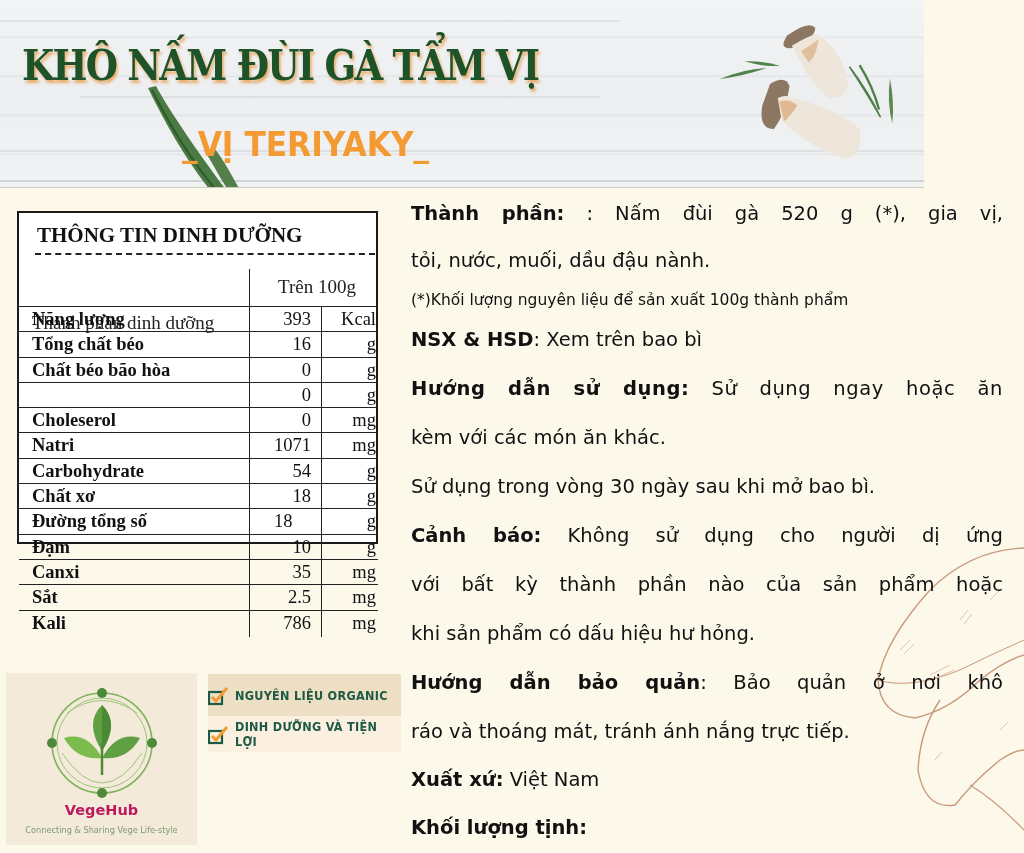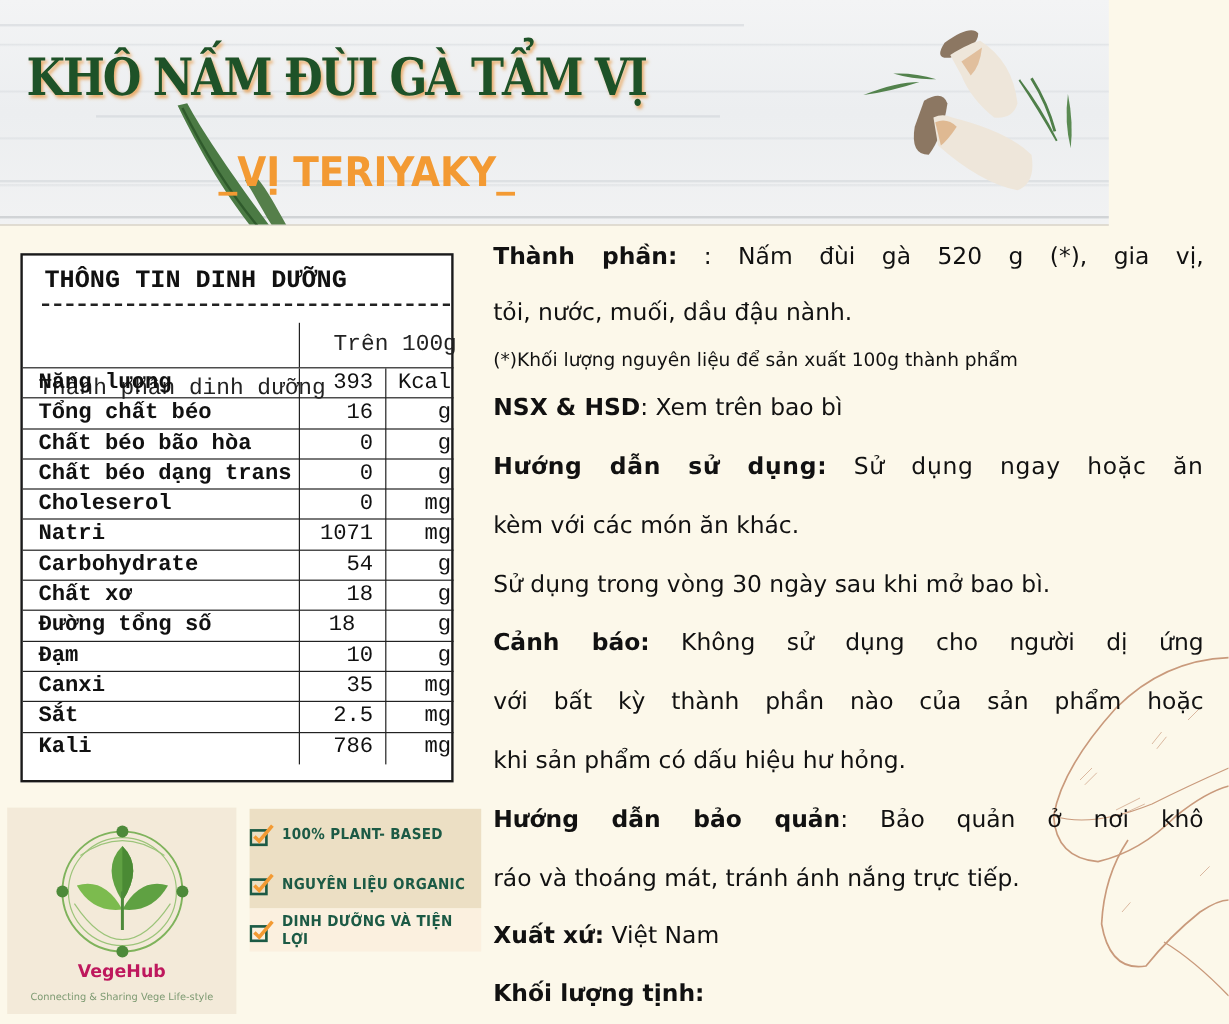--- a/index.html
+++ b/index.html
@@ -28,23 +28,23 @@
     .subtitle {
       position: absolute; left: 182px; top: 124px;
       font-family: "DejaVu Sans", sans-serif; font-weight: bold;
       font-size: 34px; color: #f39a33; letter-spacing: 0px;
       transform: scaleX(0.92); transform-origin: left center;
       white-space: nowrap;
     }
 
     
     .nutri {
-      position: absolute; left: 17px; top: 211px; width: 361px; height: 441px;
+      position: absolute; left: 17px; top: 211px; width: 361px; height: 333px;
       background: #ffffff; border: 2px solid #1a1a1a;
-      font-family: Liberation Mono, monospace; color: #111;
+      font-family: Liberation Serif, serif; color: #111;
     }
     .nutri-title {
       position: absolute; left: 18px; top: 10px;
       font-weight: bold; font-size: 21px; letter-spacing: 0px; white-space: nowrap;
     }
     .nutri-dash {
       position: absolute; left: 16px; top: 40px; width: 340px;
       border-top: 2px dashed #222; height: 0;
     }
     .nutri-head {
@@ -165,21 +165,20 @@
       <span class="nm">Tổng chất béo</span>
       <span class="val">16</span>
       <span class="unit">g</span>
     </div>
     <div class="nrow">
       <span class="nm">Chất béo bão hòa</span>
       <span class="val">0</span>
       <span class="unit">g</span>
     </div>
     <div class="nrow">
-      <span class="nm">Chất béo dạng trans</span>
       <span class="val">0</span>
       <span class="unit">g</span>
     </div>
     <div class="nrow">
       <span class="nm">Choleserol</span>
       <span class="val">0</span>
       <span class="unit">mg</span>
     </div>
     <div class="nrow">
       <span class="nm">Natri</span>
@@ -238,29 +237,20 @@
     <path d="M60,22 L60,68 Q78,40 60,22 Z" fill="#4a8a34"></path>
     <path d="M22,55 Q45,48 60,75 Q35,78 22,55 Z" fill="#7cbb4e"></path>
     <path d="M98,55 Q75,48 60,75 Q85,78 98,55 Z" fill="#5fa142"></path>
     <line x1="60" y1="60" x2="60" y2="92" stroke="#4d8a3a" stroke-width="2.5"></line>
   </svg>
   <div class="logo-name">VegeHub</div>
   <div class="logo-tag">Connecting &amp; Sharing Vege Life-style</div>
 </div>
 
 <div class="features">
-  <div class="feat dark" style="height:41px;">
-    <span class="chk">
-      <svg width="22" height="20" viewBox="0 0 22 20">
-          <rect x="1" y="6" width="13" height="12" fill="none" stroke="#1c5a45" stroke-width="2.2"></rect>
-          <path d="M4,11 L8,15 L19,2" fill="none" stroke="#f39a33" stroke-width="3"></path>
-        </svg>
-    </span>
-    <span class="txt">100% PLANT- BASED</span>
-  </div>
   <div class="feat dark" style="height:42px;">
     <span class="chk">
       <svg width="22" height="20" viewBox="0 0 22 20">
           <rect x="1" y="6" width="13" height="12" fill="none" stroke="#1c5a45" stroke-width="2.2"></rect>
           <path d="M4,11 L8,15 L19,2" fill="none" stroke="#f39a33" stroke-width="3"></path>
         </svg>
     </span>
     <span class="txt">NGUYÊN LIỆU ORGANIC</span>
   </div>
   <div class="feat light" style="height:36px;">

